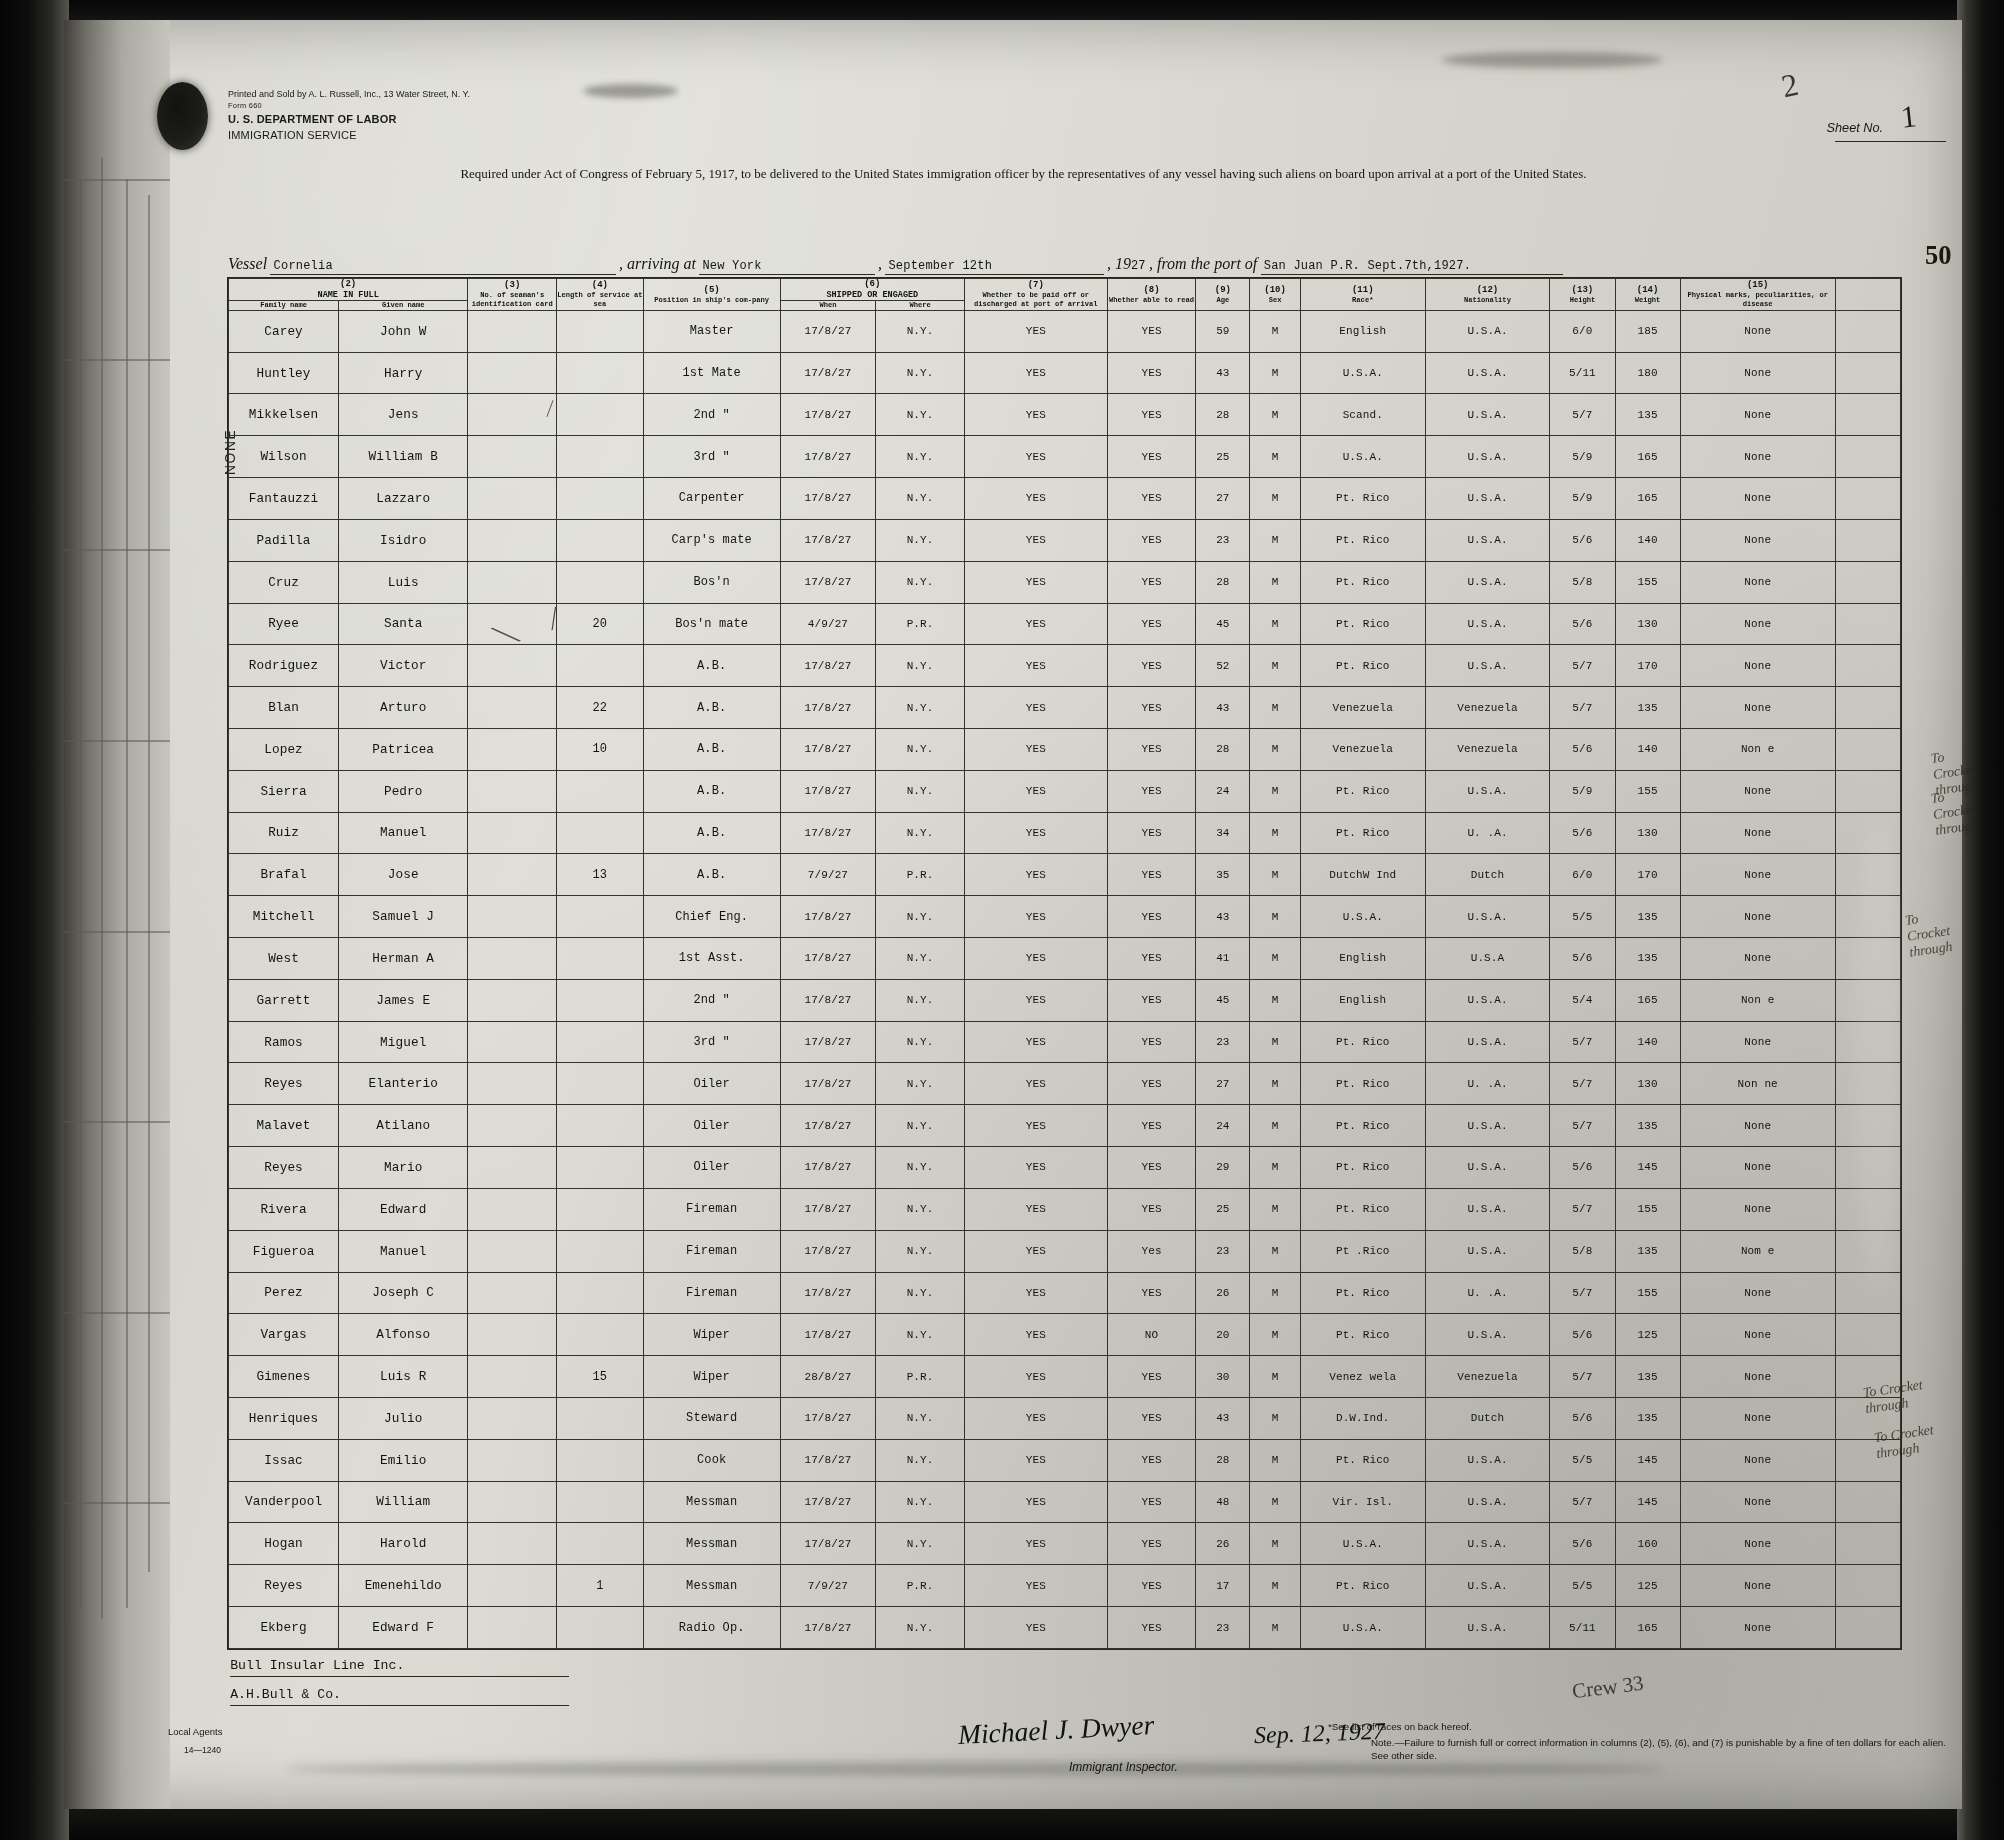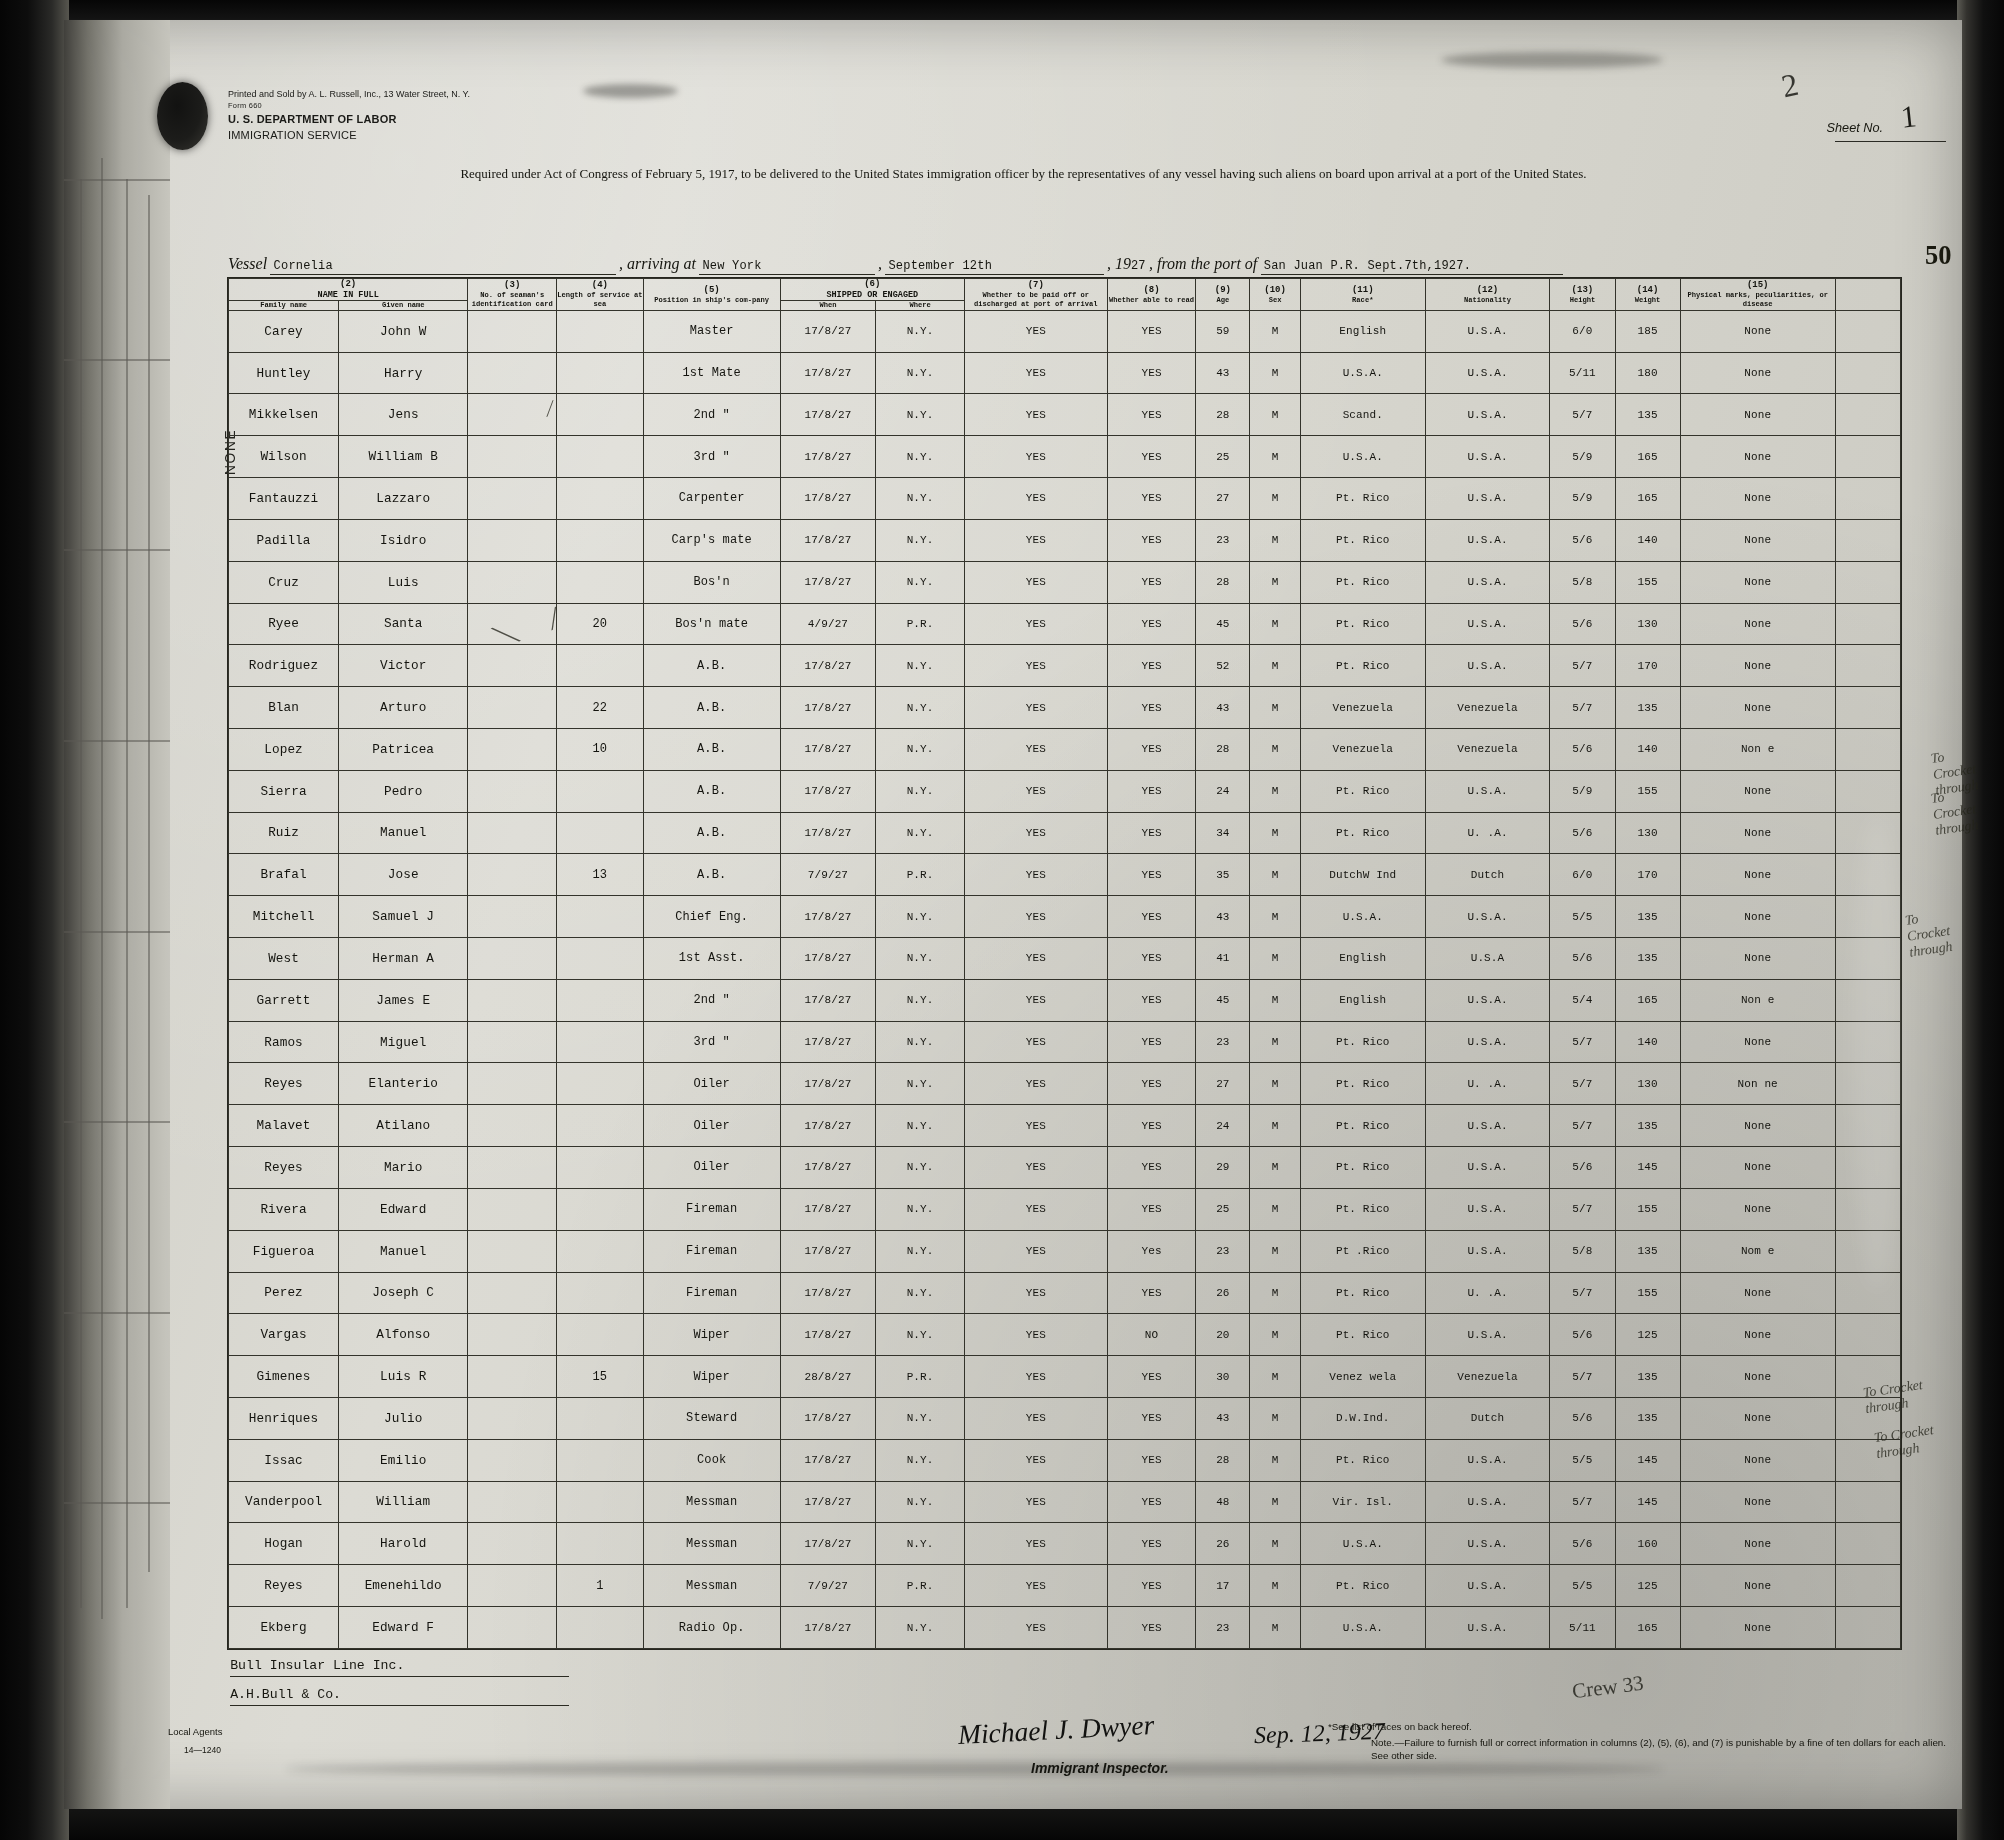--- a/index.html
+++ b/index.html
@@ -330,24 +330,23 @@
     position: absolute;
     left: 1027px; top: 64px;
     font-family: "Liberation Serif", serif;
     font-style: italic;
     font-size: 24px;
     color: #121210;
     transform: rotate(-2deg);
   }
   #inspector-label {
     position: absolute;
-    left: 804px; top: 104px;
-    font-size: 14px;
+    left: 842px; top: 104px;
+    font-size: 12px;
     font-style: italic;
-    font-weight: bold;
   }
   #note-block {
     position: absolute;
     left: 1101px;
     top: 80px;
     font-size: 9.8px;
     line-height: 1.35;
     width: 582px;
     margin-left: 43px;
   }

